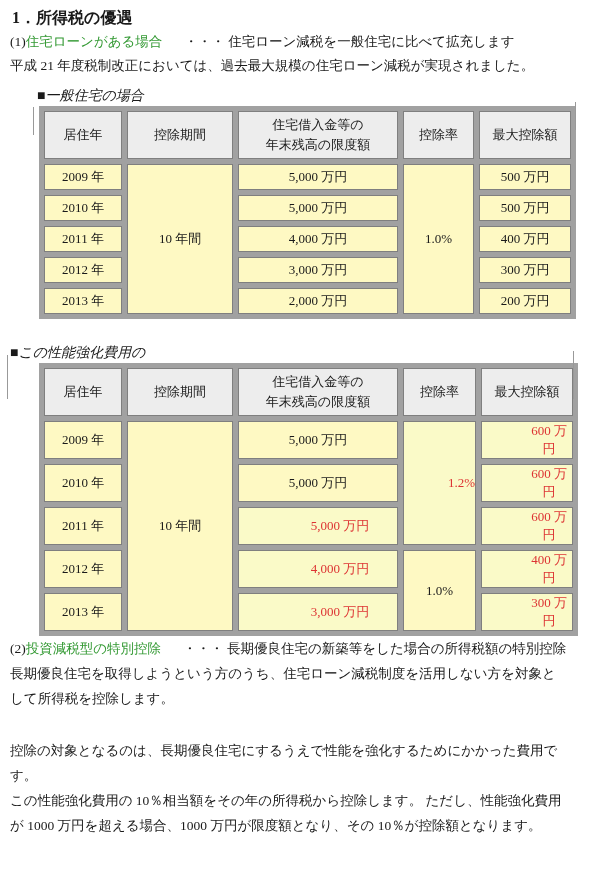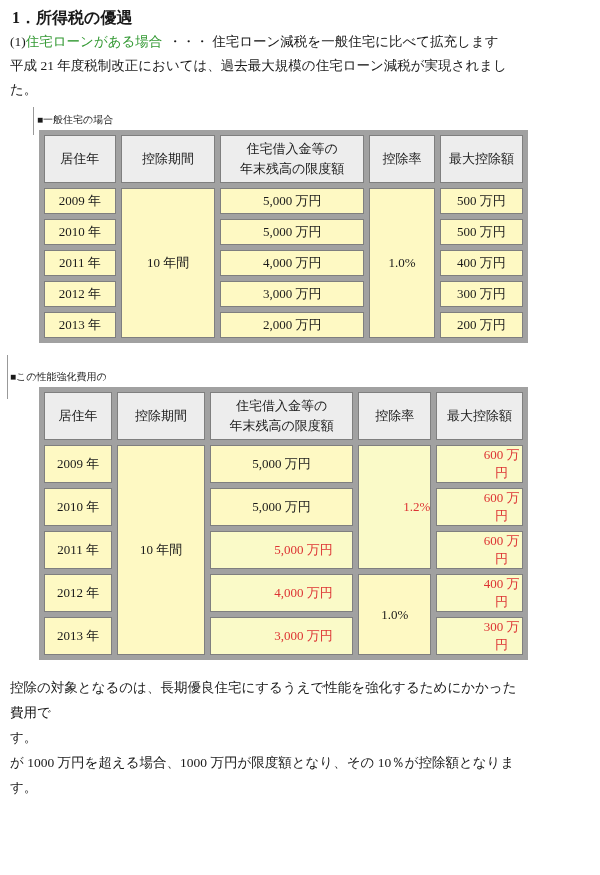--- a/index.html
+++ b/index.html
@@ -1,33 +1,33 @@
 <!DOCTYPE html>
 <html><head>
 <meta charset="utf-8">
 <style>
   html,body { margin:0; padding:0; background:#ffffff; }
   .page {
     position:relative;
-    width:528px; height:875px;
+    width:600px; height:875px;
     background:#ffffff;
     font-family:"Liberation Serif","DejaVu Serif",serif;
     color:#1a1a1a;
     overflow:hidden;
   }
   .tick { position:absolute; width:1px; background:#999999; }
   h1.doc-title {
     margin:6px 0 0 12px;
     font-size:16px; line-height:24px; font-weight:bold;
   }
   p.line { margin:0 0 0 10px; font-size:13.5px; line-height:24px; }
   .lead { margin-top:8px; }
   .green { color:#339933; font-weight:normal; }
-  .sep { margin-left:6px; }
-  .caption { font-size:10px; line-height:20px; }
+  .sep { margin-left:22px; }
+  .caption { font-size:14px; line-height:20px;font-style:italic; }
   .caption.c1 { margin:8px 0 0 37px; }
   .caption.c2 { margin:24px 0 0 10px; }
   table.tax-table {
     border-collapse:separate; border-spacing:5px;
     background:#a1a1a1; table-layout:fixed;
     margin-left:39px;
   }
   table.t1 { margin-top:0; }
   table.t2 { margin-top:0; }
   .tax-table td {
@@ -35,21 +35,21 @@
     text-align:center; vertical-align:middle;
     font-size:13px; padding:0; overflow:hidden;
   }
   .tax-table td.hd { background:#ededed; }
   .tax-table td.yellow { background:#fafac8; }
   .tax-table td.red { color:#dd3333;padding-left:44px; }
   .tax-table tr.hrow td { height:46px; line-height:20px; }
   table.t1 tr.drow td { height:24px; }
   table.t2 tr.drow td { height:26px; }
   .s2 { margin-top:43px; }
-  .closing { margin-top:15px; }
+  .closing { margin-top:27px; }
   .closing p.line, .s2block p.line { line-height:25px; }
 </style>
 </head>
 <body>
 
 <div class="page">
 
   <div class="tick" style="left:33px;top:107px;height:28px"></div>
   <div class="tick" style="left:575px;top:102px;height:28px"></div>
   <div class="tick" style="left:7px;top:355px;height:44px"></div>
@@ -156,20 +156,26 @@
         <td class="yellow red">400 万円</td>
       </tr>
       <tr class="drow">
         <td>2013 年</td>
         <td class="yellow red">3,000 万円</td>
         <td class="yellow red">300 万円</td>
       </tr>
     </tbody>
   </table>
 
+  <div class="s2block">
+    <p class="line s2"><span>(2)</span><span class="green">投資減税型の特別控除</span><span class="sep">・・・ 長期優良住宅の新築等をした場合の所得税額の特別控除</span></p>
+    <p class="line">長期優良住宅を取得しようという方のうち、住宅ローン減税制度を活用しない方を対象と</p>
+    <p class="line">して所得税を控除します。</p>
+  </div>
 
   <div class="closing">
     <p class="line">控除の対象となるのは、長期優良住宅にするうえで性能を強化するためにかかった費用で</p>
     <p class="line">す。</p>
+    <p class="line">この性能強化費用の 10％相当額をその年の所得税から控除します。 ただし、性能強化費用</p>
     <p class="line">が 1000 万円を超える場合、1000 万円が限度額となり、その 10％が控除額となります。</p>
   </div>
 
 </div>
 
 </body></html>

